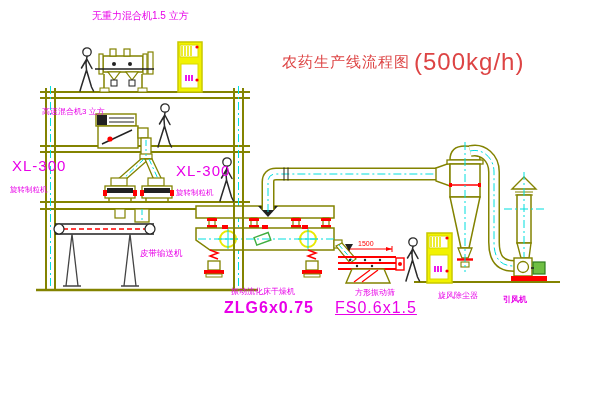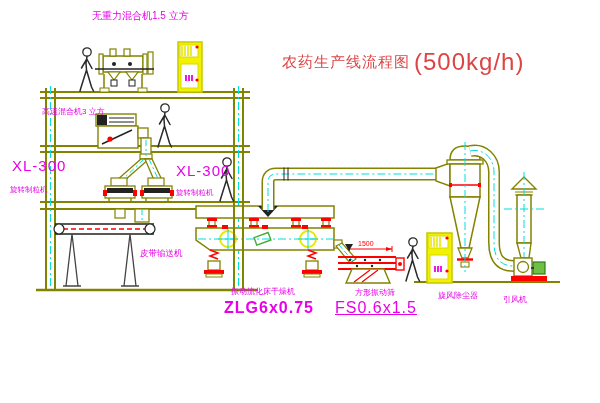--- a/index.html
+++ b/index.html
@@ -259,15 +259,15 @@
 
 <div class="lbl lbl-sm" style="left:231px;top:288px;">振动流化床干燥机</div>
 <div class="lbl lbl-big" style="left:224px;top:300px;font-weight:bold;">ZLG6x0.75</div>
 
 <div class="lbl lbl-sm" style="left:343px;top:289px;margin-left:12px;">方形振动筛</div>
 <div class="lbl lbl-big" style="left:335px;top:300px;text-decoration:underline;">FS0.6x1.5</div>
 
 <div class="dim" style="left:358px;top:240px;">1500</div>
 
 <div class="lbl lbl-sm" style="left:438px;top:292px;">旋风除尘器</div>
-<div class="lbl lbl-sm" style="left:503px;top:296px;">引风机</div>
+<div class="lbl lbl-sm" style="left:503px;top:296px;font-weight:bold;">引风机</div>
 
 </div>
 
 </body></html>

